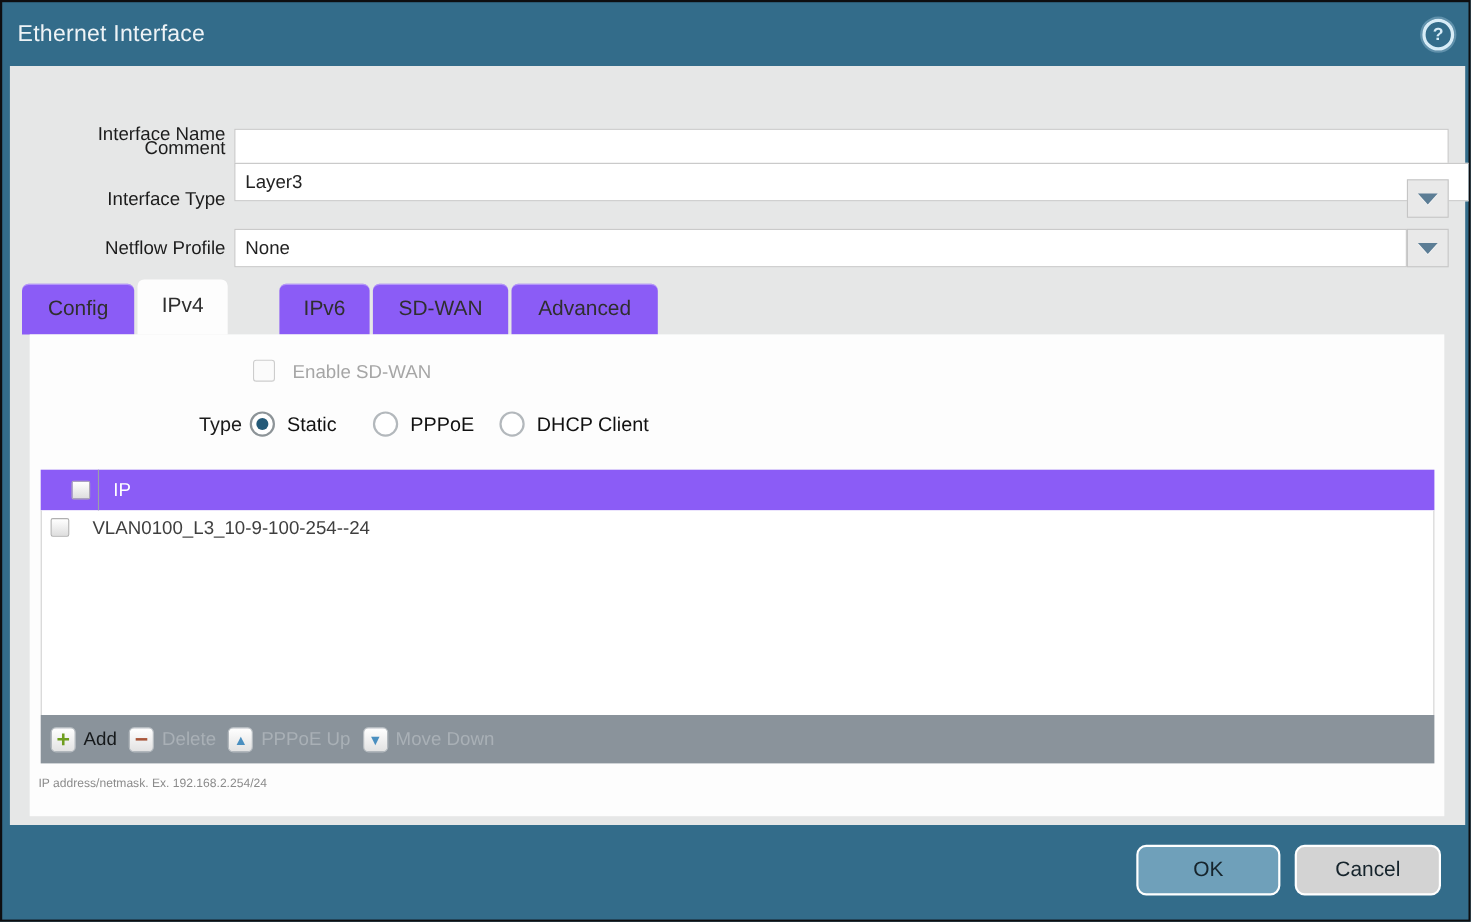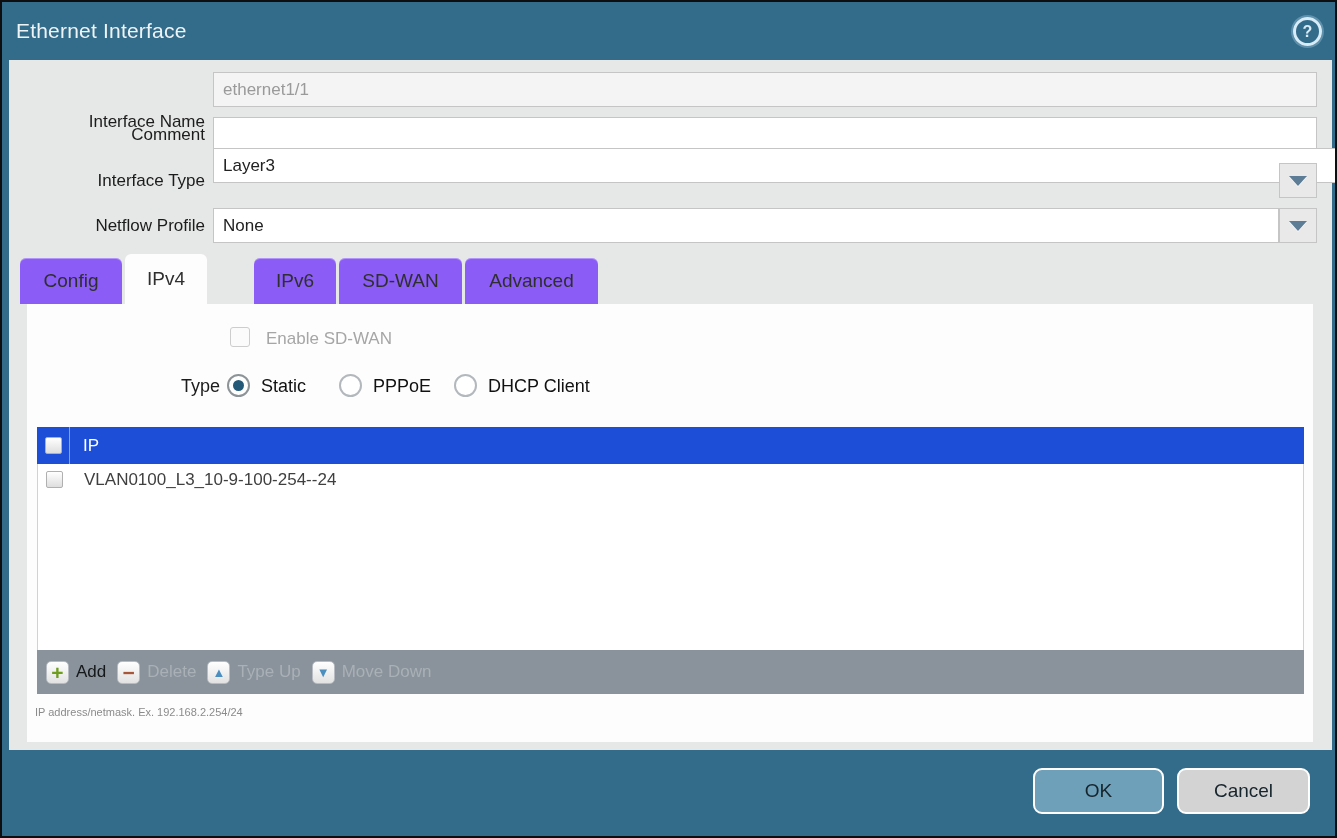--- a/index.html
+++ b/index.html
@@ -49,21 +49,21 @@
   .sdwan-label { position:absolute; left:239px; top:24px; font-size:17px; color:#a6a6a6; line-height:21px; }
 
   .type-label { position:absolute; left:118px; top:71px; width:75px; text-align:right; font-size:18px; color:#1c1c1c; line-height:23px; }
   .radio { position:absolute; top:70px; width:23px; height:23px; border-radius:50%; border:2px solid #b3b8bc; background:#fff; }
   .radio.selected { border-color:#8d9498; }
   .radio.selected::after { content:""; position:absolute; left:4px; top:4px; width:11px; height:11px; border-radius:50%; background:#245a78; }
   .radio-label { position:absolute; top:71px; font-size:18px; color:#111; line-height:23px; }
 
   
   .ip-table { position:absolute; left:10px; top:123px; width:1267px; }
-  .ip-header { height:37px; background:#1d4ed8; display:flex; align-items:center; }
+  .ip-header { height:37px; background:#8b5cf6; display:flex; align-items:center;padding-left:20px; }
   .ip-header .cb-cell { width:33px; padding-left:8px; border-right:1px solid #9aa1a8; height:37px; display:flex; align-items:center; }
   .ip-header .col-title { color:#fff; font-size:17px; padding-left:13px; }
   .ip-body { height:186px; background:#fff; border-left:1px solid #d2d2d2; border-right:1px solid #d2d2d2; }
   .ip-row { height:31px; display:flex; align-items:center; cursor:pointer; }
   .ip-row .cb-cell { width:33px; padding-left:8px; display:flex; align-items:center; }
   .ip-row .row-text { padding-left:13px; font-size:17px; color:#3f3f3f; }
   .row-checkbox, .hdr-checkbox { width:17px; height:17px; background:linear-gradient(#ffffff,#dedede); border:1px solid #b0b0b0; border-radius:2px; }
 
   .ip-toolbar { height:44px; background:#8a939b; display:flex; align-items:center; padding-left:9px; gap:11px; }
   .tb-btn { display:flex; align-items:center; gap:7px; cursor:pointer; }
@@ -91,21 +91,20 @@
 <div class="dialog">
 
   <div class="titlebar">
     <div class="title-text">Ethernet Interface</div>
     <div class="help-icon">?</div>
   </div>
 
   <div class="content">
 
     <div class="lbl" style="top:12px;margin-top:32px;">Interface Name</div>
-    <input class="field disabled" style="left: 204px; top: 12px; width: 1104px;" disabled="" value="ethernet1/1">
 
     <div class="lbl" style="top:57px;">Comment</div>
     <input class="field" style="left: 204px; top: 57px; width: 1104px;" value="">
 
     <div class="lbl" style="top:103px;">Interface Type</div>
     <div class="field" style="left:204px; top:88px; width:1256px;">Layer3</div>
     <div class="ddl-btn" style="left:1270px; top:103px;">
       <span class="ddl-tri"></span>
     </div>
 
@@ -158,21 +157,21 @@
           <div class="tb-btn">
             <span class="tb-icon plus">+</span>
             <span class="tb-label">Add</span>
           </div>
           <div class="tb-btn disabled">
             <span class="tb-icon minus">−</span>
             <span class="tb-label">Delete</span>
           </div>
           <div class="tb-btn disabled">
             <span class="tb-icon up">▲</span>
-            <span class="tb-label">Type Up</span>
+            <span class="tb-label">PPPoE Up</span>
           </div>
           <div class="tb-btn disabled">
             <span class="tb-icon down">▼</span>
             <span class="tb-label">Move Down</span>
           </div>
         </div>
       </div>
 
       <div class="hint">IP address/netmask. Ex. 192.168.2.254/24</div>
     </div>

